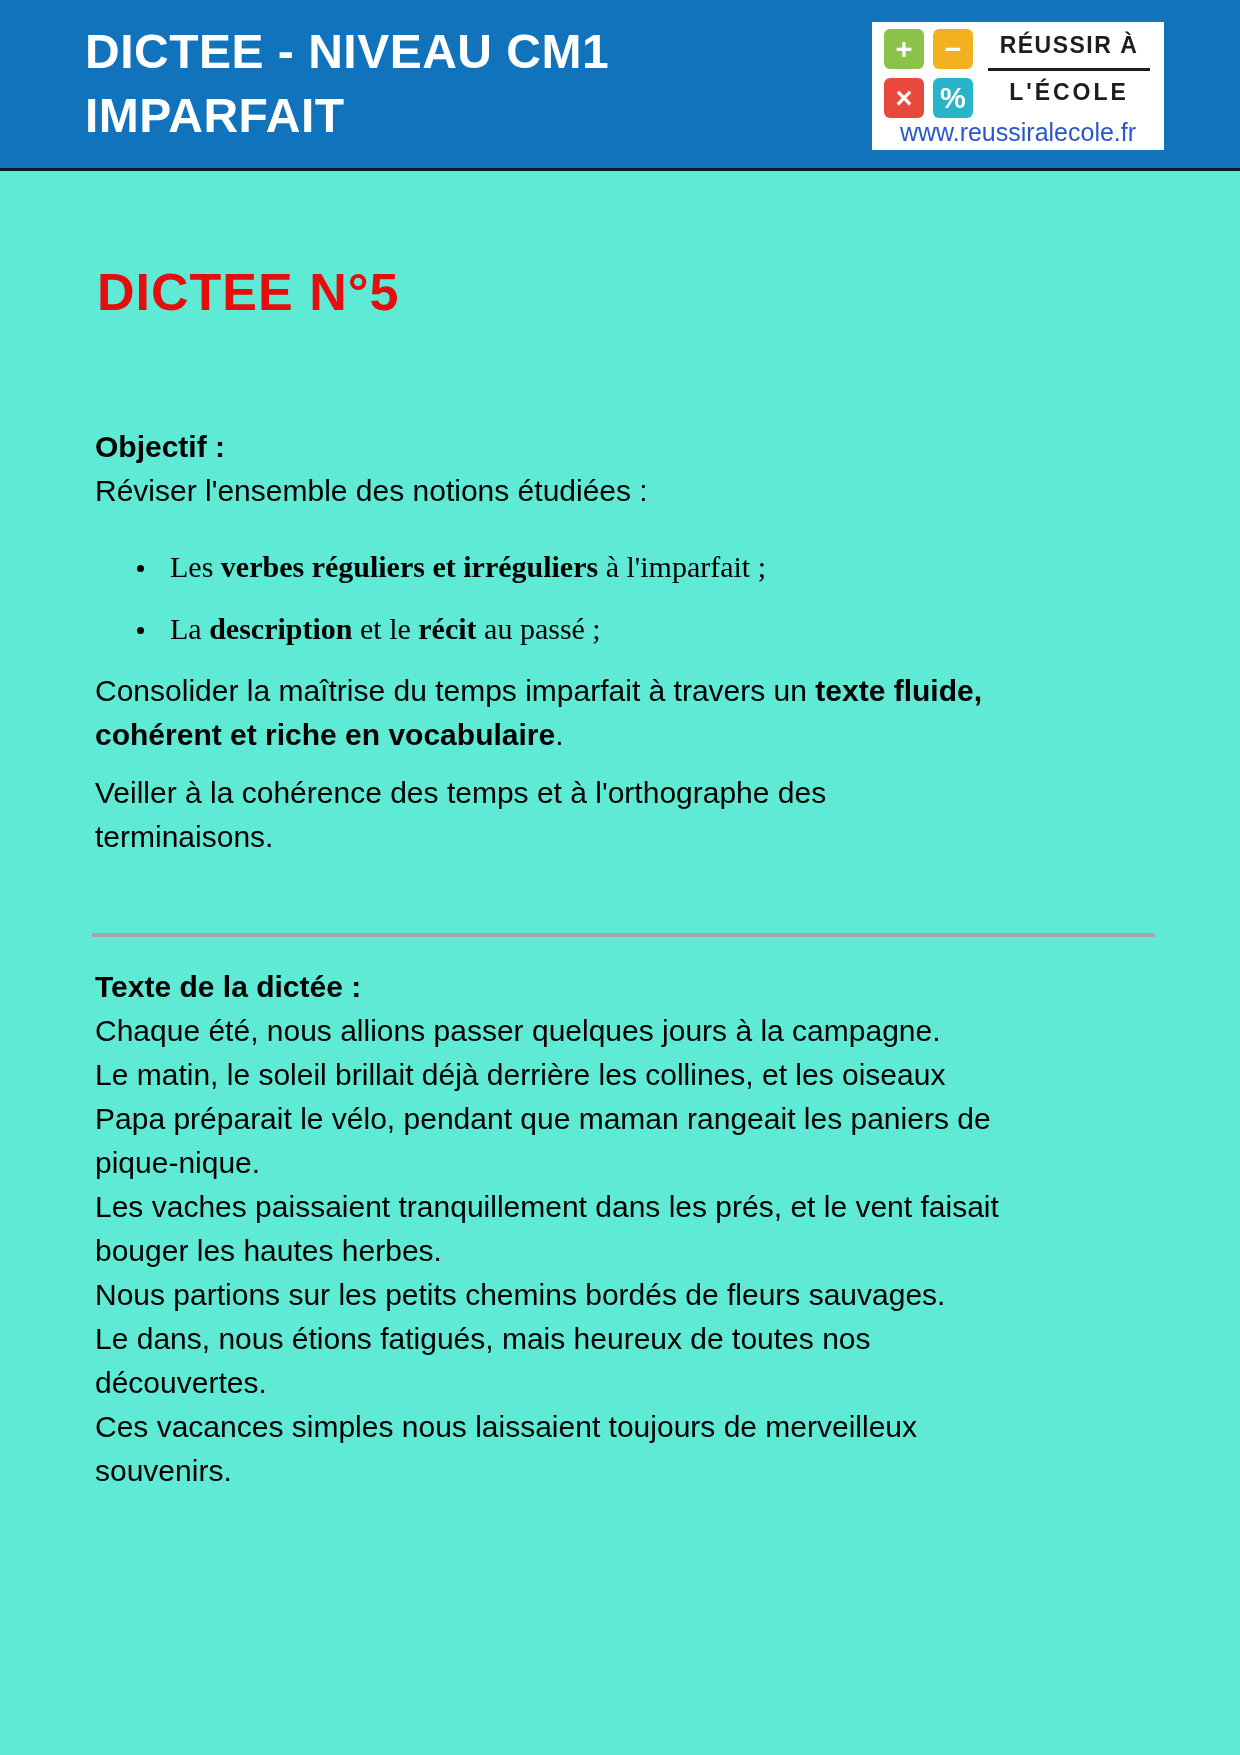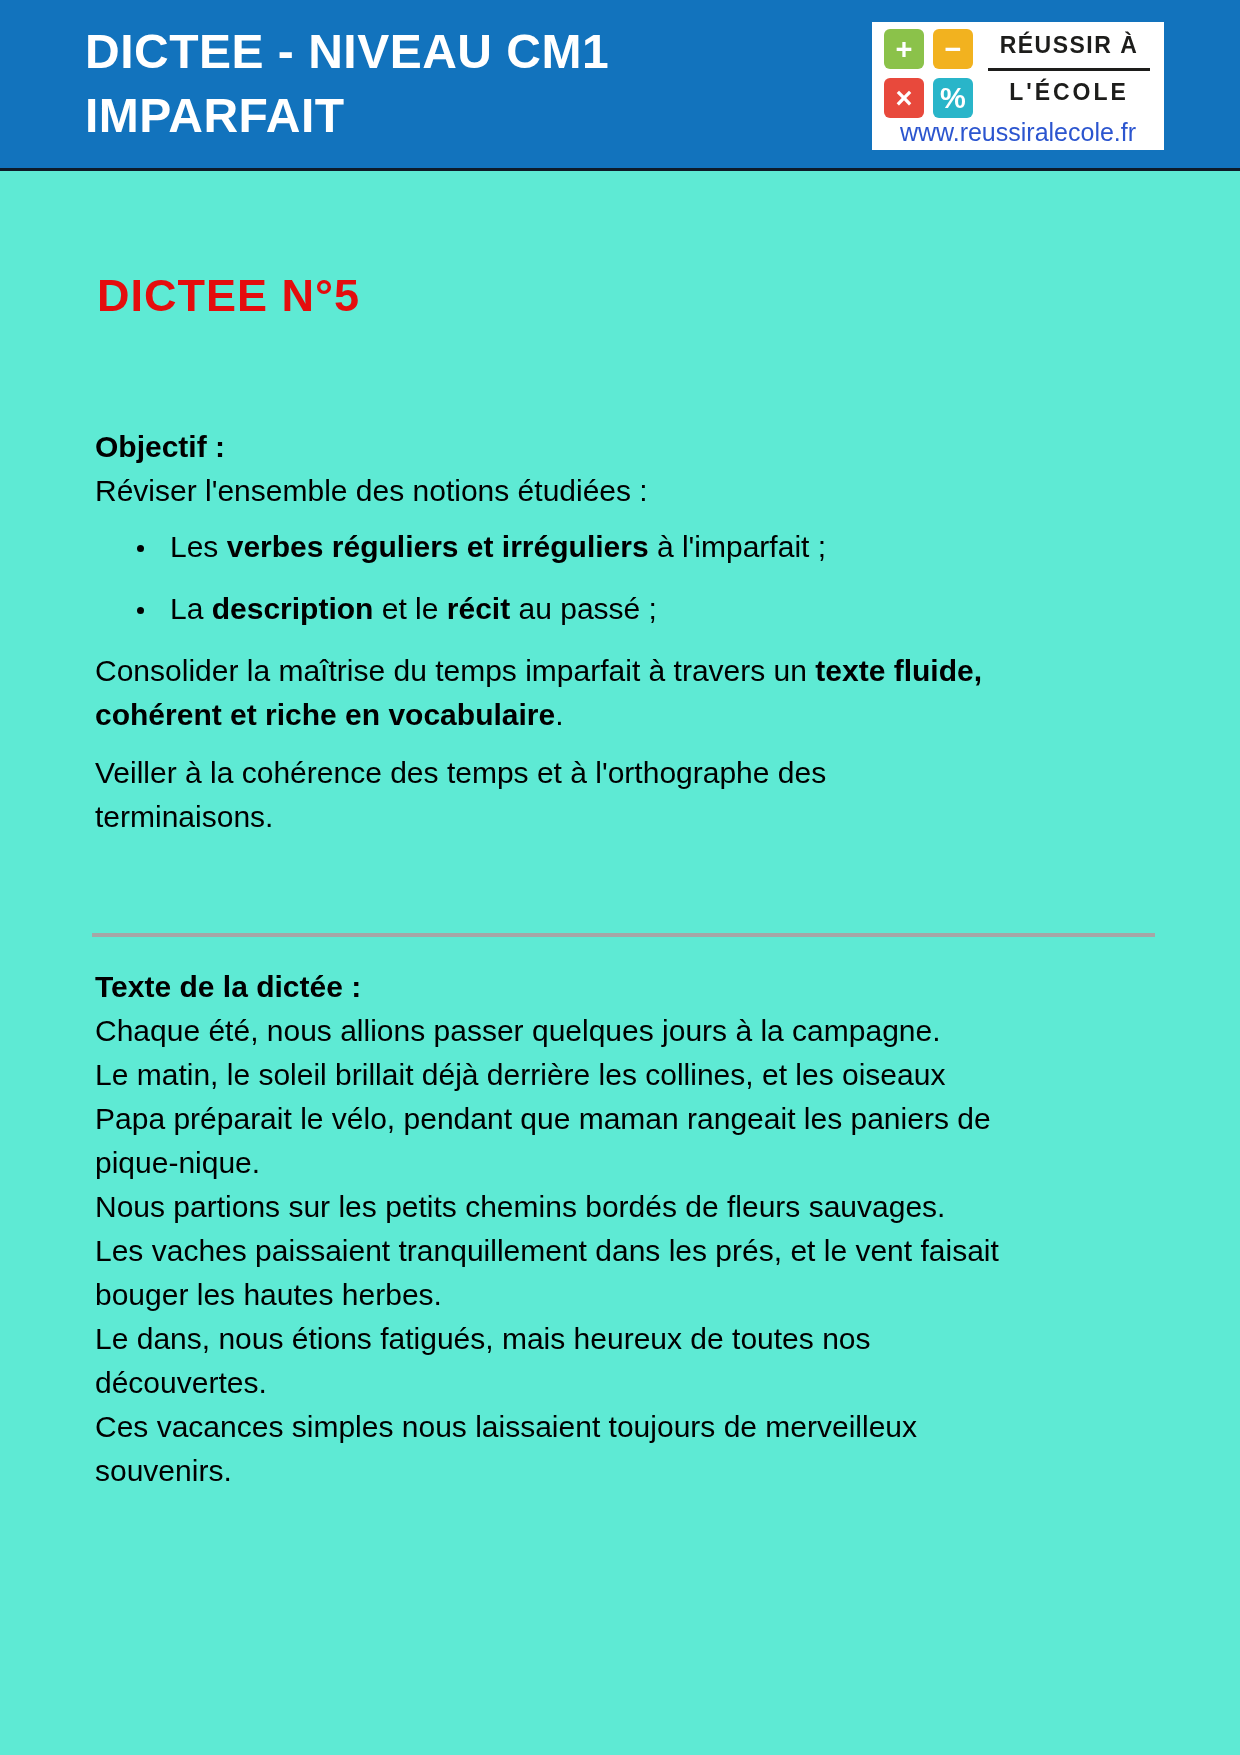--- a/index.html
+++ b/index.html
@@ -93,44 +93,44 @@
     color: var(--link-blue, #2b55cf);
     font-size: 25px;
     font-weight: normal;
   }
 
   
   .doc-title {
     position: absolute;
     left: 97px;
     top: 262px;
-    font-size: 45px;
+    font-size: 52px;
     font-weight: bold;
     letter-spacing: 1px;
     color: var(--accent-red, #e50d0d);
-    margin-top: 8px;
   }
 
   .objective {
     position: absolute;
     left: 95px;
     top: 425px;
     width: 1052px;
     font-size: 30px;
     line-height: 44px;
     color: #000000;
   }
   .section-heading {
     font-size: 30px;
     font-weight: bold;
     line-height: 44px;
   }
   .objective ul {
     list-style: none;
-    margin-top: 12px;
+    margin-top: 32px;
+    font-family: Liberation Serif, serif;
   }
   .objective li {
     position: relative;
     padding-left: 75px;
     margin-bottom: 18px;
   }
   .objective li::before {
     content: "";
     position: absolute;
     left: 42px;
@@ -211,27 +211,27 @@
         <div>Chaque été, nous allions passer quelques jours à la campagne.</div>
       </div>
     <div class="sentence">
         <div>Le matin, le soleil brillait déjà derrière les collines, et les oiseaux</div>
       </div>
     <div class="sentence">
         <div>Papa préparait le vélo, pendant que maman rangeait les paniers de</div>
         <div>pique-nique.</div>
       </div>
     <div class="sentence">
-        <div>Nous partions sur les petits chemins bordés de fleurs sauvages.</div>
-      </div>
-    <div class="sentence">
         <div>Les vaches paissaient tranquillement dans les prés, et le vent faisait</div>
         <div>bouger les hautes herbes.</div>
       </div>
     <div class="sentence">
+        <div>Nous partions sur les petits chemins bordés de fleurs sauvages.</div>
+      </div>
+    <div class="sentence">
         <div>Le dans, nous étions fatigués, mais heureux de toutes nos</div>
         <div>découvertes.</div>
       </div>
     <div class="sentence">
         <div>Ces vacances simples nous laissaient toujours de merveilleux</div>
         <div>souvenirs.</div>
       </div>
   </div>
 
 </div>

